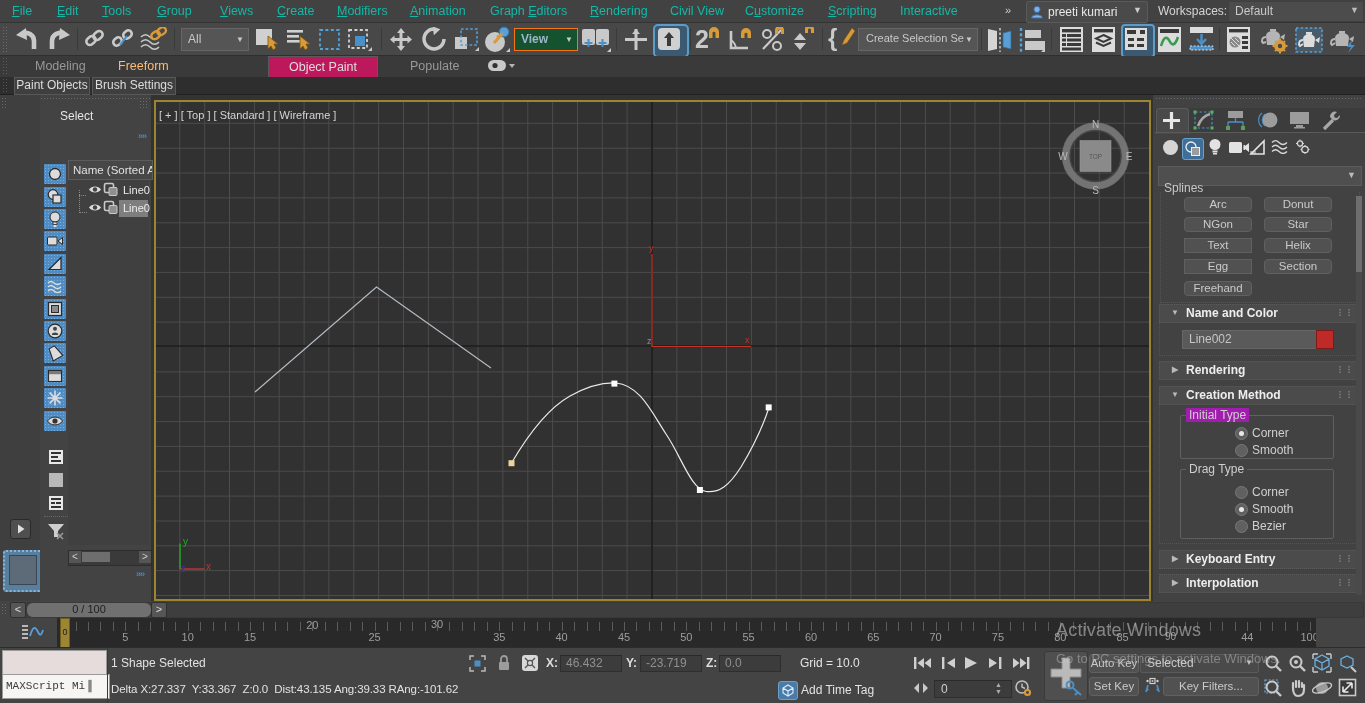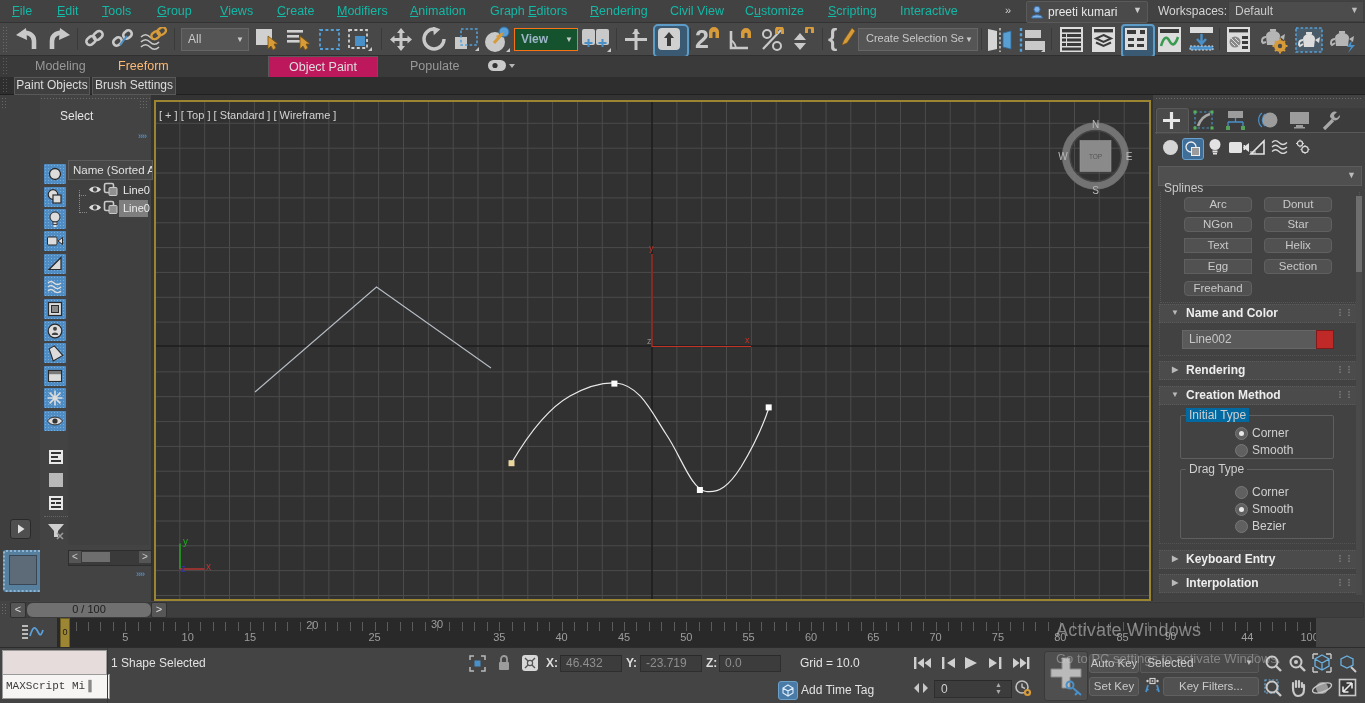--- a/index.html
+++ b/index.html
@@ -677,21 +677,21 @@
     </div>
 
 <div class="abs hdr" style="left:6px;top:291px;width:200px;height:17px;border:1px dotted #5a5a5a;">
 <span style="position:absolute;left:11px;top:3px;font-size:8px;color:#b9b9b9;">▼</span>
 <span style="position:absolute;left:26px;top:1px;">Creation Method</span>
 <span style="position:absolute;right:6px;top:3px;color:#8a8a8a;font-size:8px;letter-spacing:1px;">⋮⋮</span>
     </div>
 <div class="abs" style="left:6px;top:308px;width:200px;height:140px;border:1px dotted #545454;border-top:none;"></div>
 
 <div class="abs" style="left:27px;top:320px;width:152px;height:42px;border:1px solid #5f5f5f;border-radius:2px;"></div>
-<div class="abs" style="left:33px;top:313px;background:#0369a1;padding:0 3px;color:#cfcfcf;font-size:12px;">Initial Type</div>
+<div class="abs" style="left:33px;top:313px;background:#a21caf;padding:0 3px;color:#cfcfcf;font-size:12px;">Initial Type</div>
 <div class="abs" style="left:82px;top:331.5px;width:11px;height:11px;border-radius:50%;background:#606060;border:1px solid #787878;">
       <div style="position:absolute;left:3px;top:3px;width:5px;height:5px;border-radius:50%;background:#e8e8e8;"></div>
     </div>
 <div class="abs" style="left:99px;top:330.5px;color:#cfcfcf;font-size:12px;">Corner</div>
 <div class="abs" style="left:82px;top:348.5px;width:11px;height:11px;border-radius:50%;background:#606060;border:1px solid #787878;"></div>
 <div class="abs" style="left:99px;top:347.5px;color:#cfcfcf;font-size:12px;">Smooth</div>
 
 <div class="abs" style="left:27px;top:374px;width:152px;height:68px;border:1px solid #5f5f5f;border-radius:2px;"></div>
 <div class="abs" style="left:33px;top:367px;background:#424242;padding:0 3px;color:#cfcfcf;font-size:12px;">Drag Type</div>
 <div class="abs" style="left:82px;top:390.5px;width:11px;height:11px;border-radius:50%;background:#606060;border:1px solid #787878;"></div>
@@ -863,20 +863,21 @@
     </div>
 <div class="abs" style="left:60px;top:0px;width:8px;height:29px;background:#9c8634;border:1px solid #6d5d20;color:#1c1c1c;font-size:9px;text-align:center;line-height:26px;">0</div>
 </div>
 <div class="abs" style="left:0;top:647px;width:1365px;height:56px;background:#444;border-top:1px solid #2c2c2c;">
 
 <div class="abs" style="left:2px;top:2px;width:103px;height:23px;background:#e6dcdc;border:1px solid #9a9a9a;"></div>
 <div class="abs" style="left:2px;top:26px;width:103px;height:23px;background:#f7f4f4;border:1px solid #9a9a9a;color:#3a3a3a;font-family:'Liberation Mono',monospace;font-size:11px;line-height:22px;padding-left:3px;overflow:hidden;">MAXScript Mi<span style="color:#888">▐</span></div>
 <div class="abs" style="left:107px;top:0;width:1px;height:56px;background:#383838;"></div>
 
 <div class="abs" style="left:111px;top:8px;color:#e2e2e2;font-size:12px;">1 Shape Selected</div>
+<div class="abs" style="left:111px;top:35px;color:#e2e2e2;font-size:11.5px;letter-spacing:-0.1px;">Delta X:27.337&nbsp; Y:33.367&nbsp; Z:0.0&nbsp; Dist:43.135 Ang:39.33 RAng:-101.62</div>
 
 <svg class="abs" style="left:469px;top:7px" width="17" height="17" viewBox="0 0 17 17">
 <g stroke="#b9b9b9" stroke-width="1.5" fill="none">
         <path d="M1 5 V1 H5 M12 1 H16 V5 M16 12 V16 H12 M5 16 H1 V12"></path>
       </g>
 <rect x="5.5" y="5.5" width="6" height="6" fill="#4a90c8"></rect>
     </svg>
 <svg class="abs" style="left:497px;top:6px" width="14" height="18" viewBox="0 0 14 18">
 <rect x="2" y="8" width="10" height="8" rx="1" fill="#9c9c9c"></rect>
       <path d="M4 8 V5 a3 3 0 0 1 6 0 V8" fill="none" stroke="#9c9c9c" stroke-width="1.8"></path>

